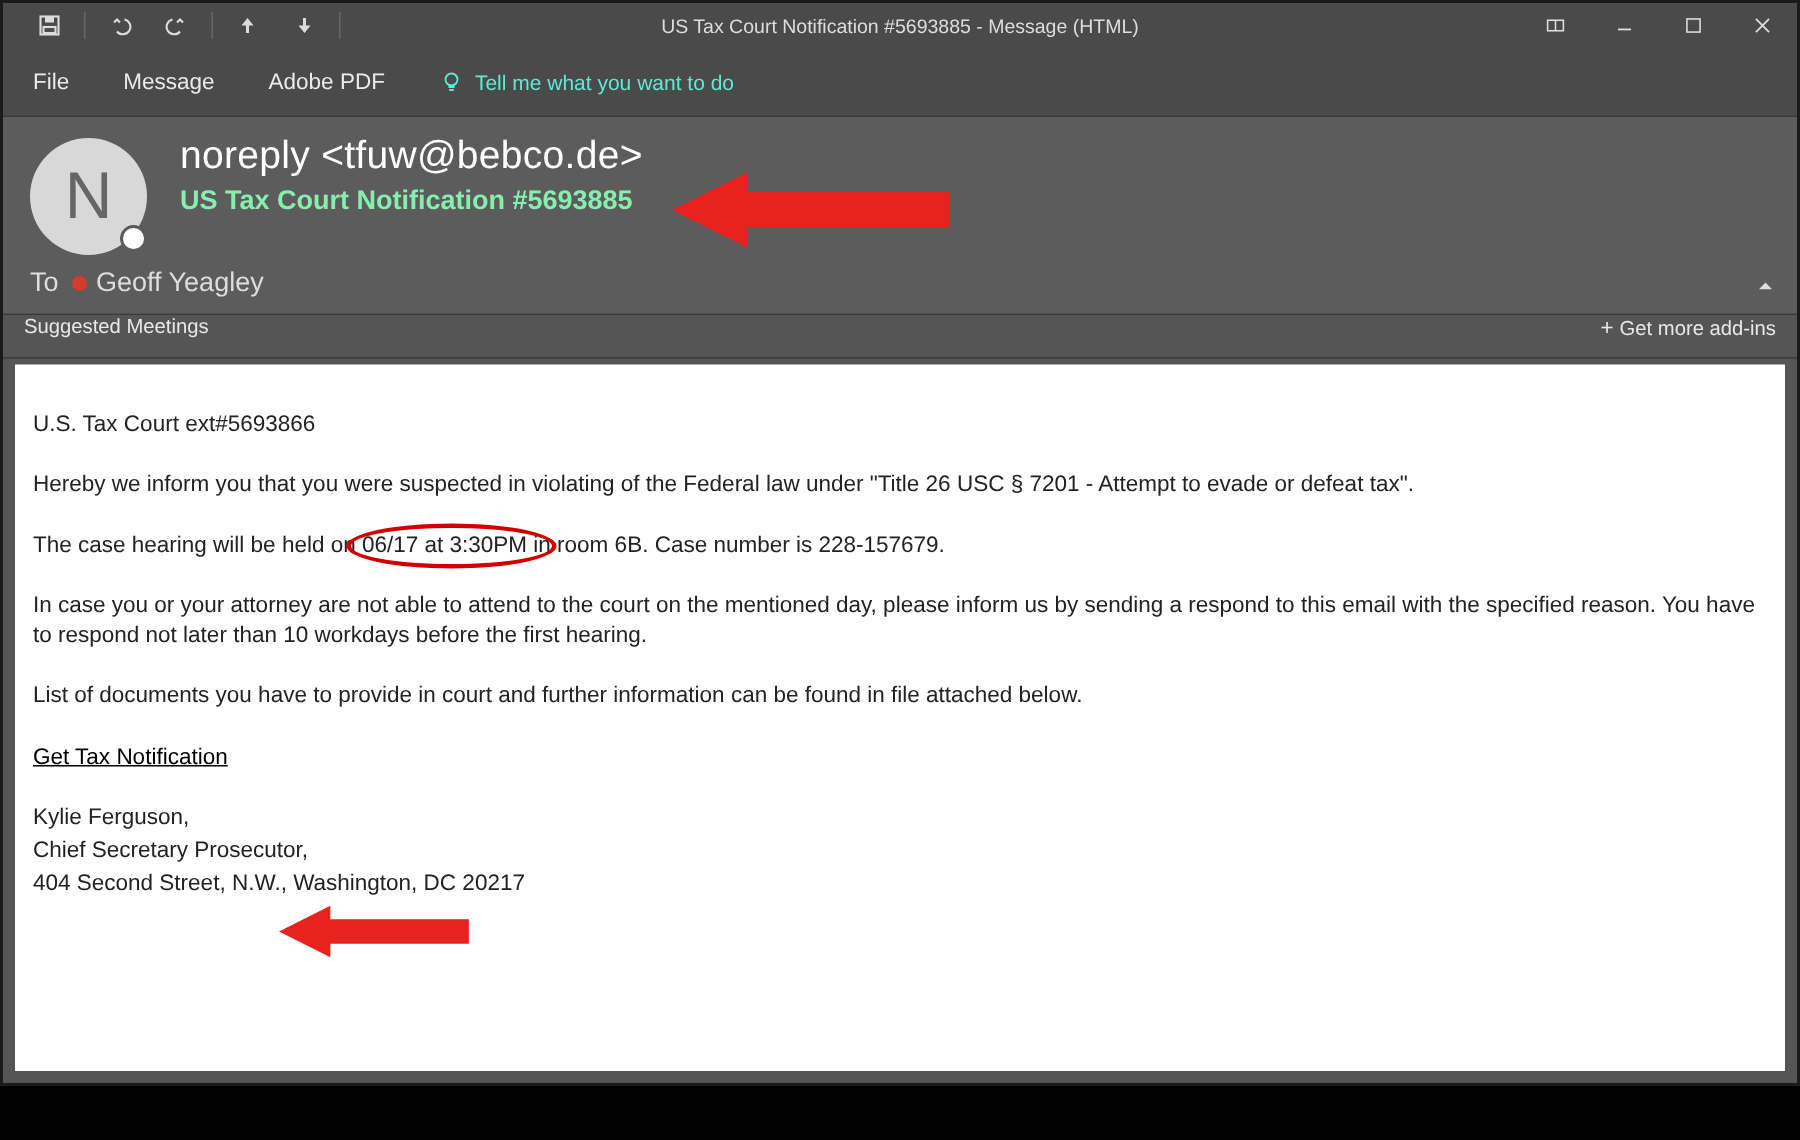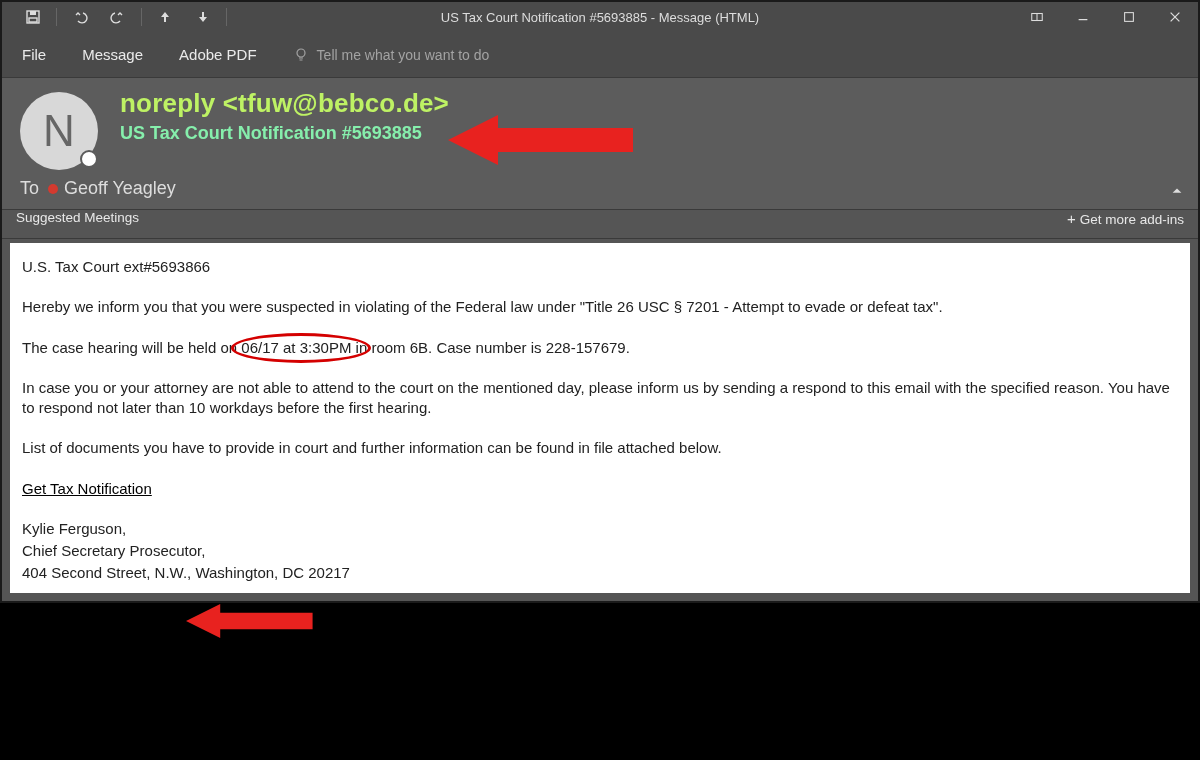--- a/index.html
+++ b/index.html
@@ -1,17 +1,17 @@
 <!DOCTYPE html>
 <html><head>
 <meta charset="utf-8">
 <style>
   * { box-sizing: border-box; margin: 0; padding: 0; }
   html, body { width: 1200px; height: 760px; overflow: hidden; font-family: "Segoe UI", Arial, sans-serif; background: #000; }
-  .window { width: 1200px; height: 603px; background: #555555; border: 2px solid #1a1a1a; display: flex; flex-direction: column; }
+  .window { width: 1200px; height: 724px; background: #555555; border: 2px solid #1a1a1a; display: flex; flex-direction: column; }
 
   
   .titlebar {
     height: 30px;
     background: #4a4a4a;
     display: flex;
     align-items: center;
     color: #e5e5e5;
     font-size: 13px;
     position: relative;
@@ -32,21 +32,21 @@
     background: #4a4a4a;
     display:flex;
     align-items:center;
     padding: 0 20px;
     gap: 36px;
     color:#eaeaea;
     font-size:15px;
     border-bottom: 1px solid #3a3a3a;
   }
   .menubar .menu-item { cursor:default;text-align:center; }
-  .tellme { display:flex; align-items:center; gap:8px; color:#a3a3a3; font-size:14px; }
+  .tellme { display:flex; align-items:center; gap:8px; color:#5eead4; font-size:14px; }
   .tellme svg { width:16px; height:16px; }
 
   
   .headerblock {
     background: #5c5c5c;
     color:#fff;
     padding: 10px 18px 0 18px;
     position:relative;
   }
   .header-row1 { display:flex; }
@@ -55,38 +55,38 @@
     width:78px; height:78px; border-radius:50%; background:#d8d8d8;
     display:flex; align-items:center; justify-content:center;
     color:#666; font-size:44px; font-family:"Segoe UI Light","Segoe UI",sans-serif;
   }
   .presence {
     width:18px; height:18px; border-radius:50%; background:#fff;
     border:2px solid #5c5c5c; position:absolute; left:60px; top:62px;
   }
   .header-text { flex:1; padding-left:10px; }
   .timestamp { font-size:12.5px; color:#d9d9d9; margin-bottom:4px; }
-  .from-line { font-size:26px; color:#bef264; font-weight:700; letter-spacing:.2px; margin-bottom:4px; }
+  .from-line { font-size:26px; color:#ffffff; font-weight:400; letter-spacing:.2px; margin-bottom:4px; }
   .subject-line { font-size:18px; font-weight:600; color:#86efac; }
   .to-row { display:flex; align-items:center; font-size:18px; color:#ddd; padding:8px 0 10px 0; }
   .to-label { width:28px; }
   .to-dot { width:10px; height:10px; border-radius:50%; background:#d43a2f; display:inline-block; margin-right:6px; }
   .expand-caret { position:absolute; right:14px; bottom:8px; color:#ddd; font-size:14px; }
 
   
   .suggbar {
     height:30px; background:#555; border-top:1px solid #3a3a3a; border-bottom:1px solid #3a3a3a;
     display:flex; align-items:flex-start; justify-content:space-between;
     padding:0 14px; color:#e8e8e8; font-size:13.5px;
   }
   .suggbar .plus { font-size:15px; margin-right:4px; }
 
   
   .bodywrap { background:#fff; flex:1; margin:4px 8px 8px 8px; overflow:auto; }
-  .bodyinner { padding: 14px 12px 12px 12px; color:#222; font-size:15px; line-height:1.35; position:relative; }
+  .bodyinner { padding: 30px 12px 12px 12px; color:#222; font-size:15px; line-height:1.35; position:relative; }
   .bodyinner p { margin-bottom:20px; }
   .bodyinner a.link { color:#000000; text-decoration:underline; }
   .sig { margin-top:15px; }
   .sig div { margin-bottom:2px; }
 
   
   .arrow1 { position:absolute; left:448px; top:110px; pointer-events:none; }
   .arrow2 { position:absolute; left:186px; top:596px; pointer-events:none; }
   .arrow-svg { width:190px; height:60px; }
   .circle-annot {

